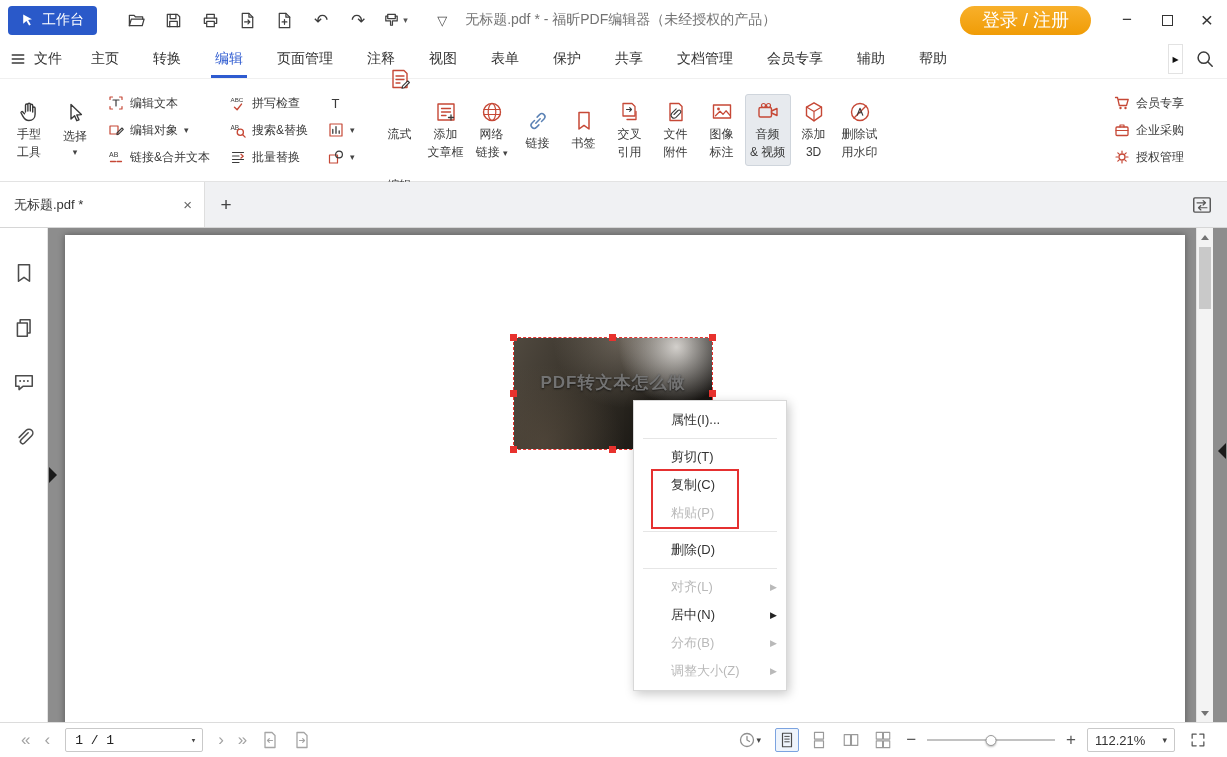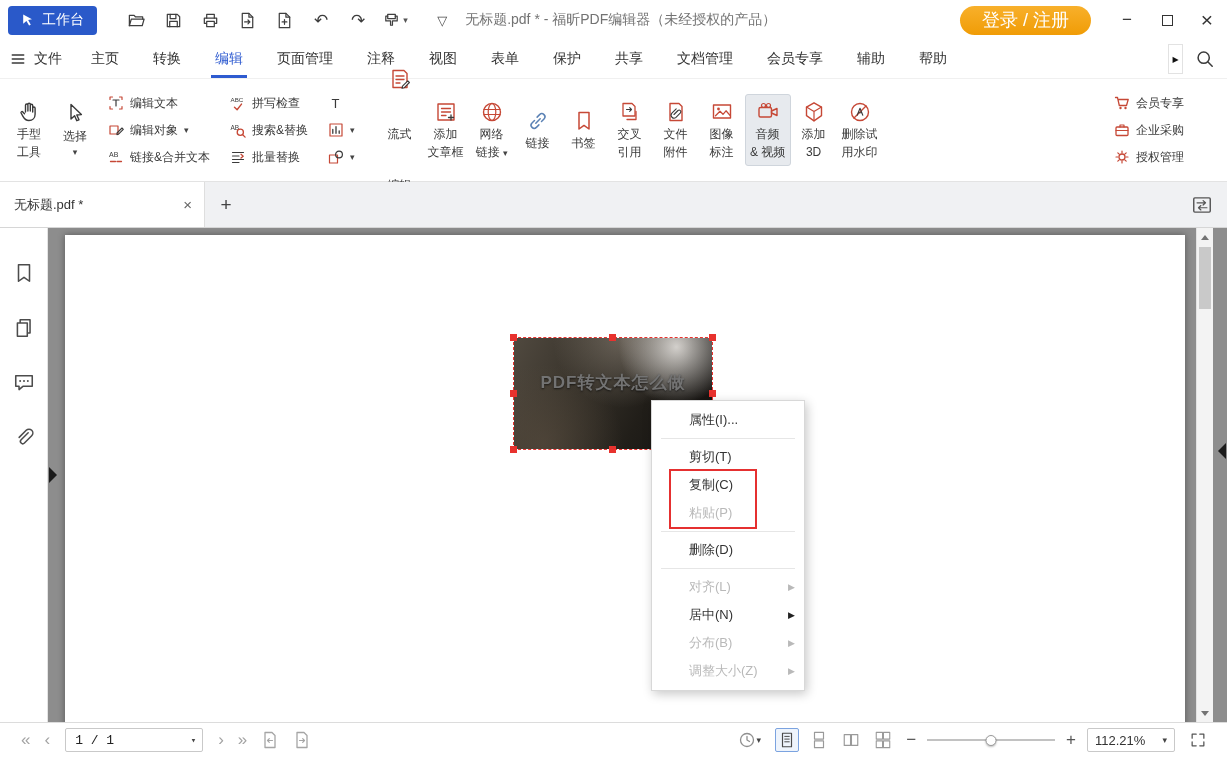--- a/index.html
+++ b/index.html
@@ -64,21 +64,21 @@
       radial-gradient(circle at 15% 95%, rgba(90,78,64,0.6), rgba(0,0,0,0) 40%),
       linear-gradient(115deg,#50493f 0%,#37322a 35%,#211e19 65%,#131110 100%);
   }
   .img-caption { position:absolute; left:0; right:0; top:33px; text-align:center; color:#737373; font-weight:bold; font-size:17px; letter-spacing:1px; text-shadow:0 1px 2px rgba(0,0,0,.6); }
   .handle { position:absolute; width:7px; height:7px; background:#e8322e; }
   .h-tl{left:-4px;top:-4px} .h-tm{left:calc(50% - 4px);top:-4px} .h-tr{right:-4px;top:-4px}
   .h-ml{left:-4px;top:calc(50% - 4px)} .h-mr{right:-4px;top:calc(50% - 4px)}
   .h-bl{left:-4px;bottom:-4px} .h-bm{left:calc(50% - 4px);bottom:-4px} .h-br{right:-4px;bottom:-4px}
 
   
-  .context-menu { position:absolute; left:603px; top:172px; width:154px; background:#fff; border:1px solid #d8d8d8; box-shadow:2px 3px 10px rgba(0,0,0,0.22); padding:5px 0; z-index:5; }
+  .context-menu { position:absolute; left:585px; top:172px; width:154px; background:#fff; border:1px solid #d8d8d8; box-shadow:2px 3px 10px rgba(0,0,0,0.22); padding:5px 0; z-index:5; }
   .cm-item { height:28px; display:flex; align-items:center; padding-left:37px; position:relative; font-size:13px; color:#333; }
   .cm-item.disabled { color:#b9b9b9; }
   .cm-arrow { position:absolute; right:9px; font-size:9px; color:#222; }
   .cm-item.disabled .cm-arrow { color:#b9b9b9; }
   .cm-sep { height:1px; background:#e6e6e6; margin:4px 9px; }
   .cm-redbox { position:absolute; left:17px; top:68px; width:88px; height:60px; border:2px solid #e53030; pointer-events:none; }
 
   
   .scrollbar { position:absolute; right:14px; top:0; bottom:0; width:17px; background:#f3f3f3; border-left:1px solid #e2e2e2; }
   .sb-arrow { position:absolute; left:0; width:16px; height:16px; display:flex; align-items:center; justify-content:center; }

